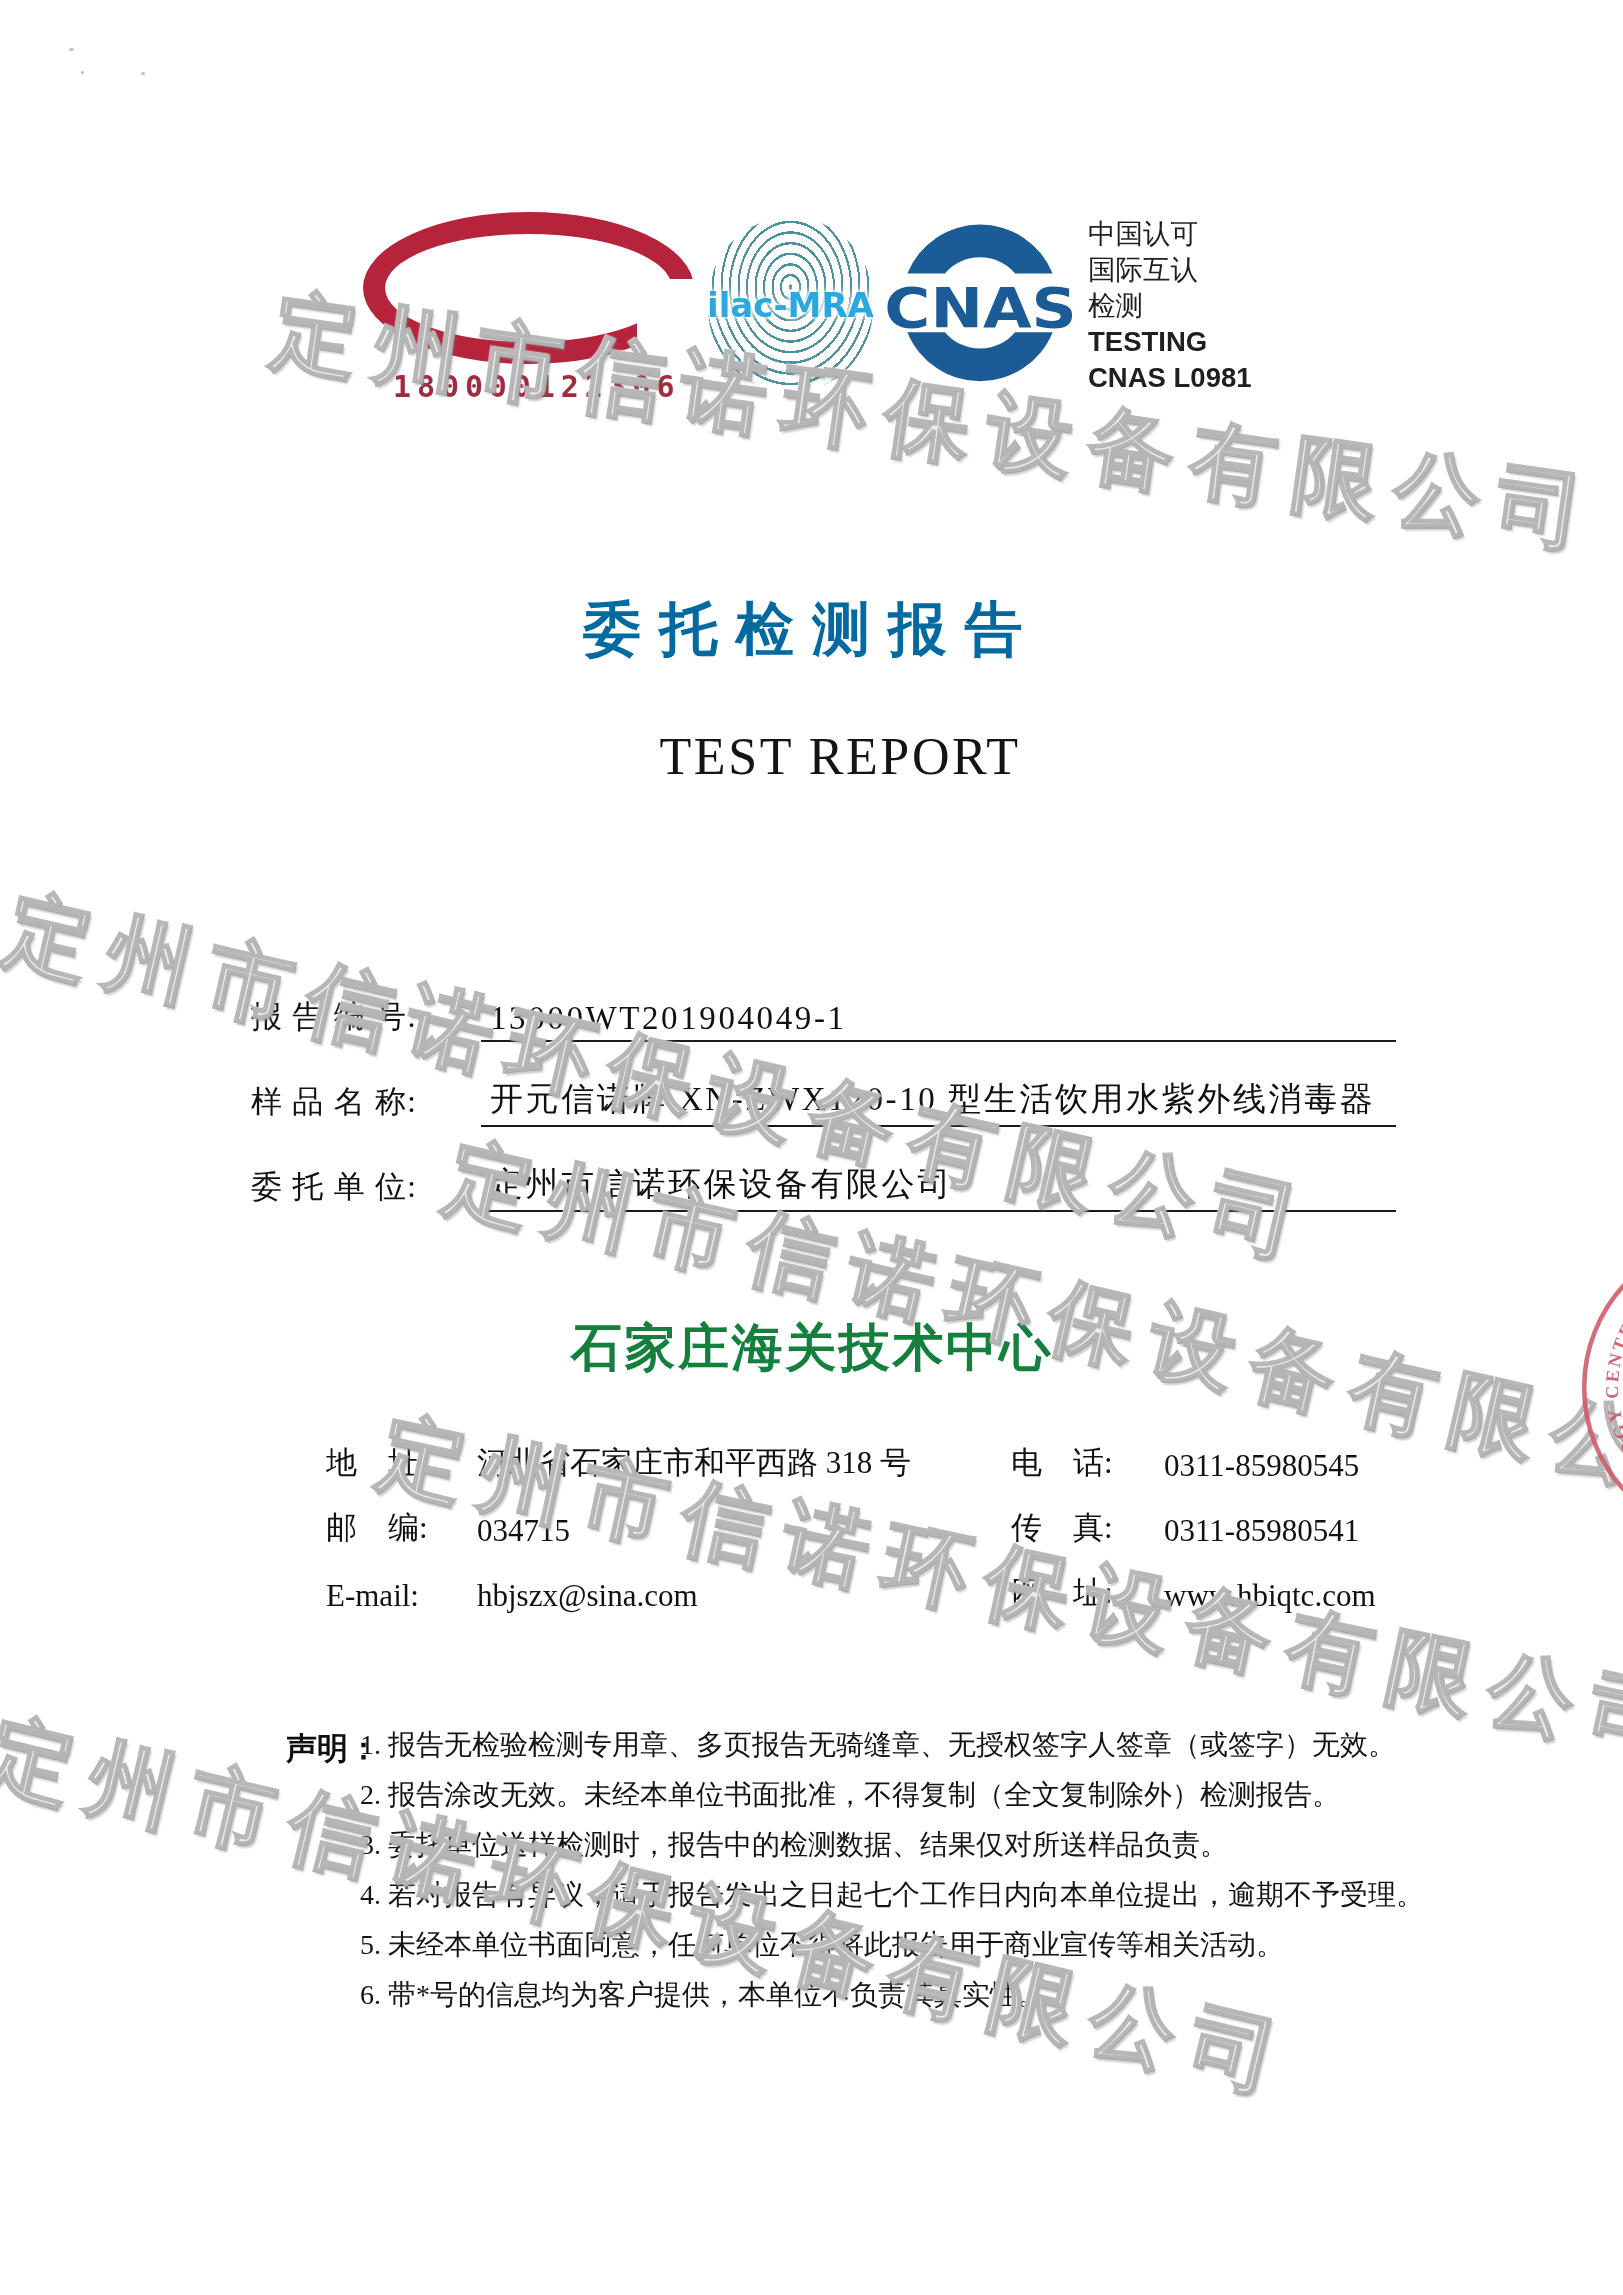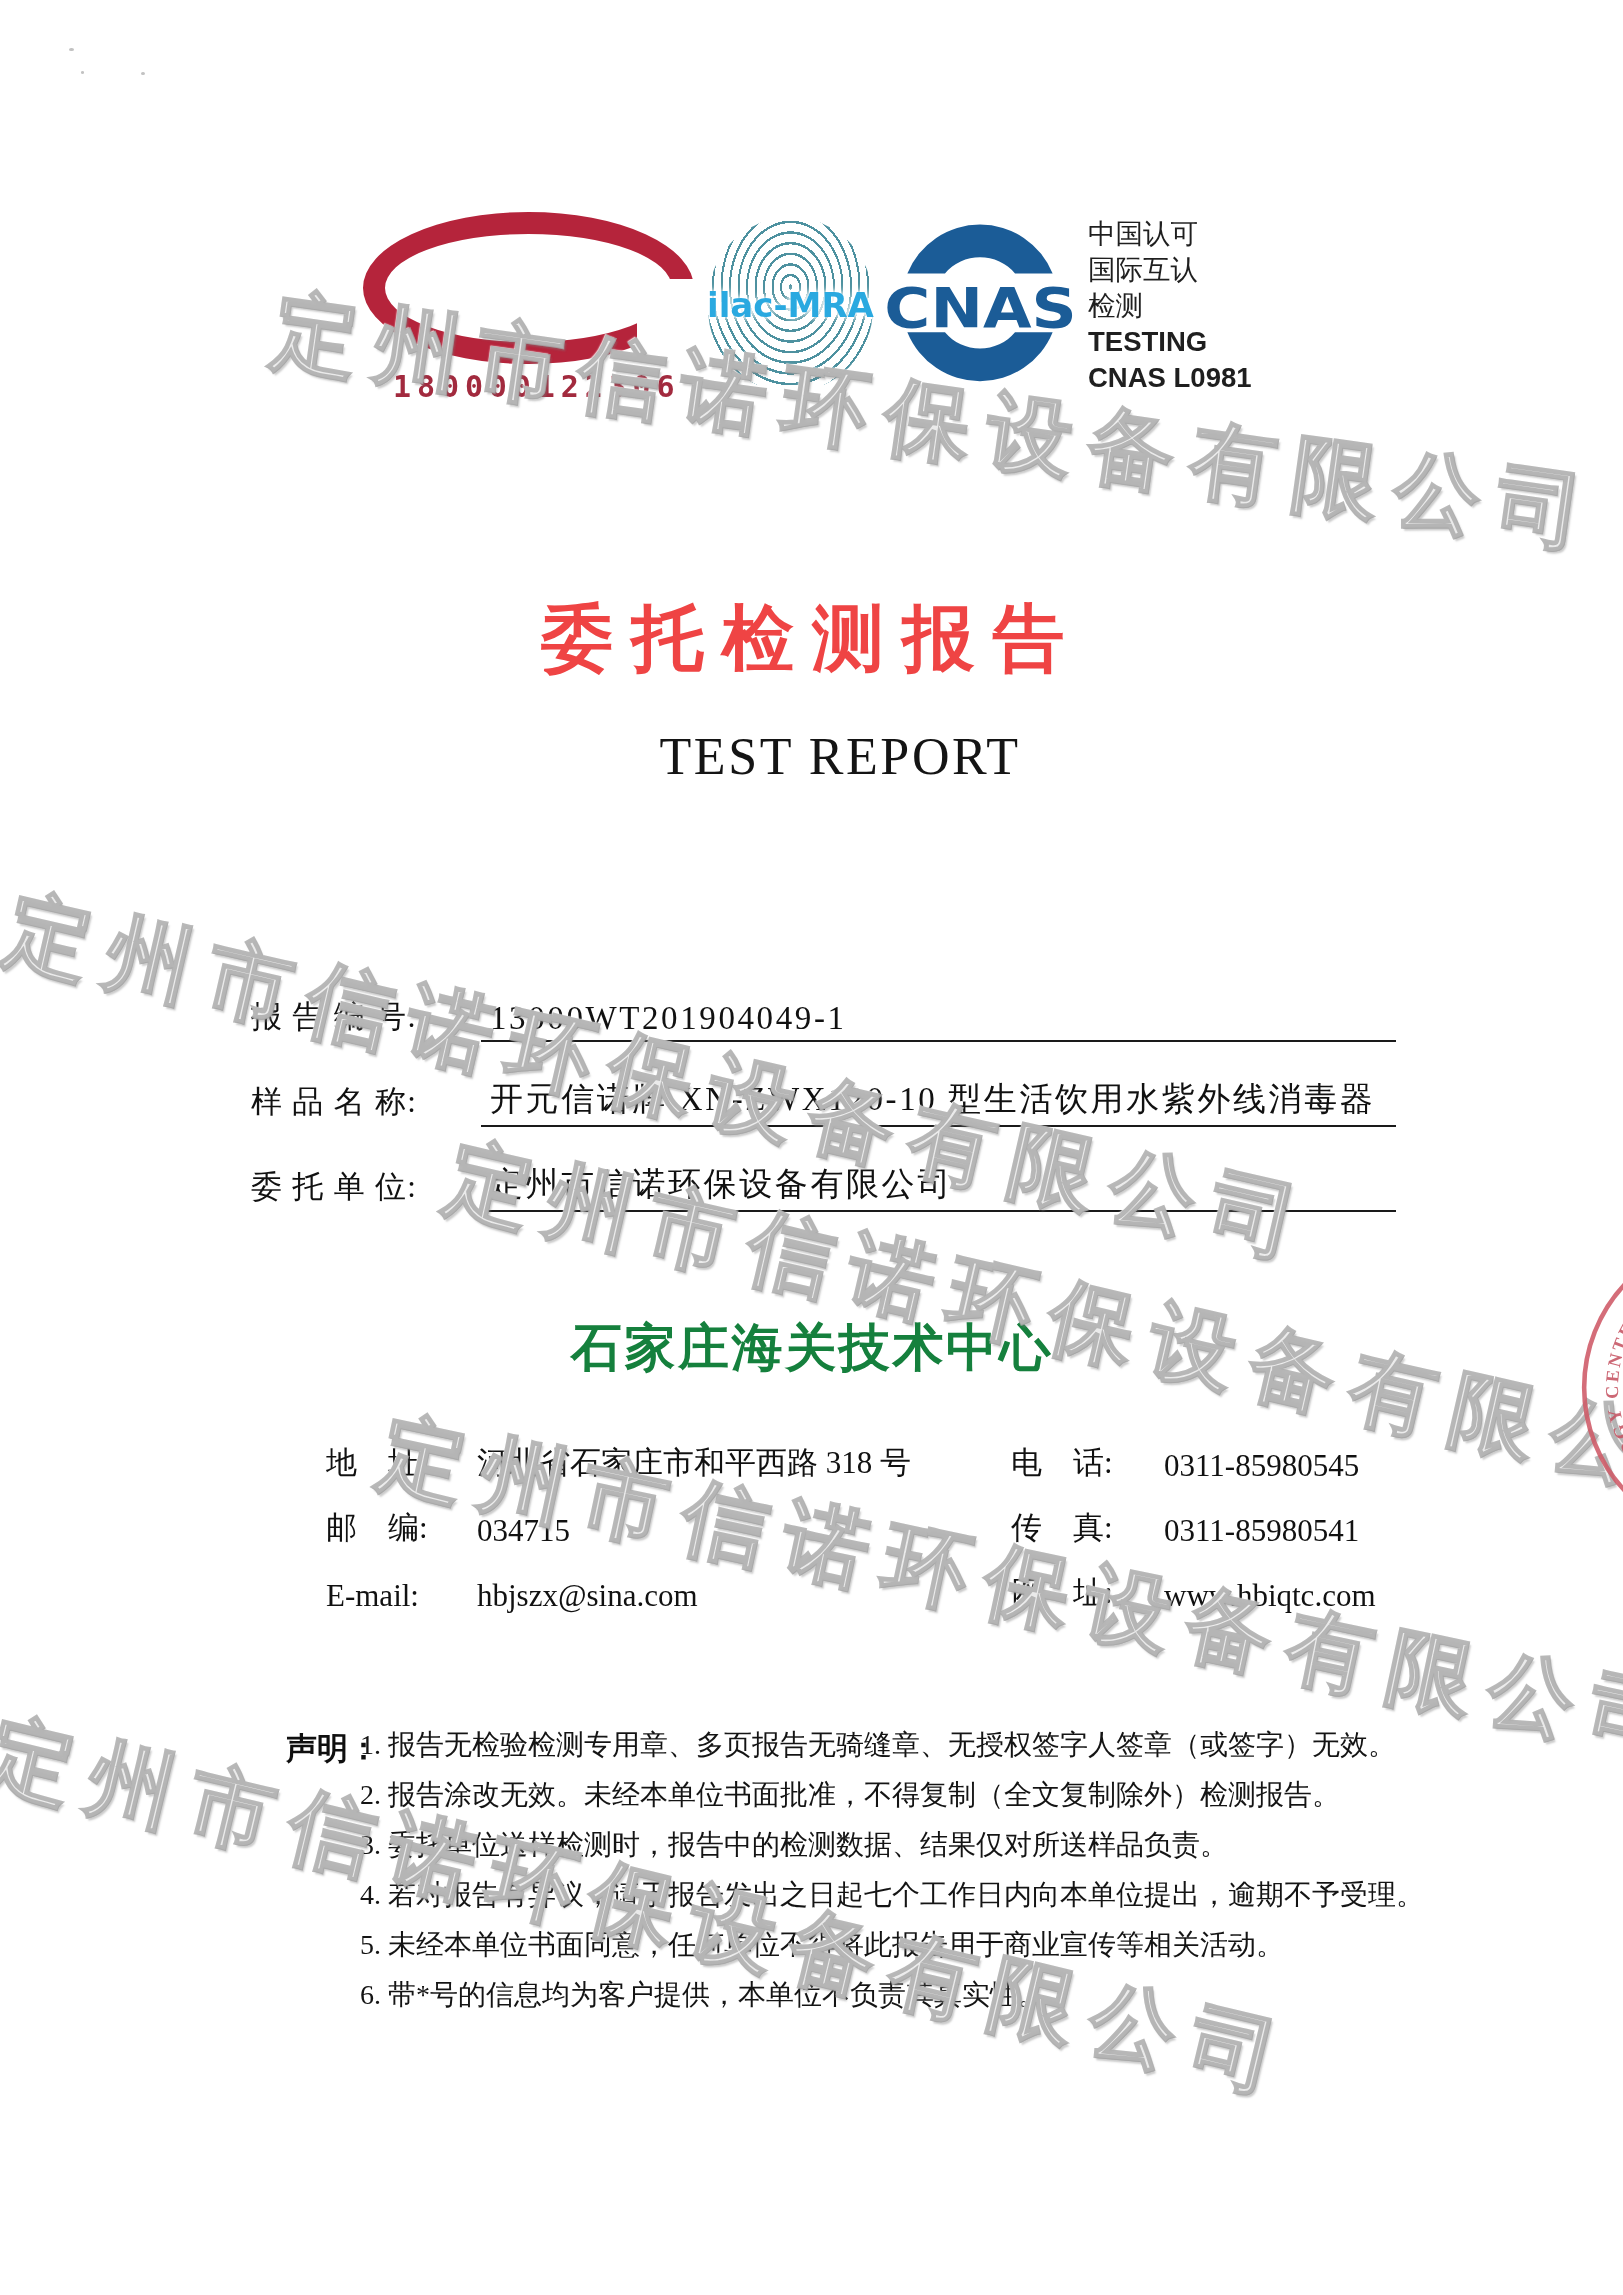--- a/index.html
+++ b/index.html
@@ -42,21 +42,21 @@
     text-shadow:0 0 3.9px #fff,0 0 7.9px #fff,0 0 10.5px #fff;}
   .cnas{position:absolute;left:882px;top:221px;width:196px;height:165px;z-index:2;text-decoration:underline;}
   .cnas-text{position:absolute;left:-10.5px;top:59px;width:217px;text-align:center;
     font-family:"DejaVu Sans",sans-serif;font-weight:bold;font-size:56px;line-height:1;
     color:#1b5c97;transform:scaleX(1.12);}
   .cert-text{position:absolute;left:1088px;top:216px;z-index:2;
     font-family:"Liberation Sans",sans-serif;font-size:27.5px;line-height:36px;color:#1f1f1f;}
   .cert-text .bold{font-weight:bold;}
   
   .title-zh{position:absolute;left:0;top:591px;width:100%;text-align:center;z-index:2;
-    font-size:72px;font-weight:bold;letter-spacing:18.3px;color:#ef4444;}
+    font-size:58px;font-weight:bold;letter-spacing:18.3px;color:#0369a1;}
   .title-en{position:absolute;left:0;top:727px;width:100%;text-align:center;z-index:2;
     font-size:52px;letter-spacing:2.6px;color:#141414;padding-left:28px;}
   
   .fields{position:absolute;left:251px;top:982px;width:1145px;z-index:2;}
   .frow{position:absolute;left:0;width:100%;height:60px;}
   .frow1{top:0;}.frow2{top:85px;}.frow3{top:170px;}
   .flabel{position:absolute;left:0;bottom:3.9px;font-size:31px;letter-spacing:1.3px;color:#111;}
   .fline{position:absolute;left:230px;right:0;bottom:0;border-bottom:2.6px solid #1a1a1a;}
   .fvalue{position:absolute;left:239px;bottom:5.2px;font-size:33px;letter-spacing:2.6px;
     white-space:nowrap;color:#111;}

